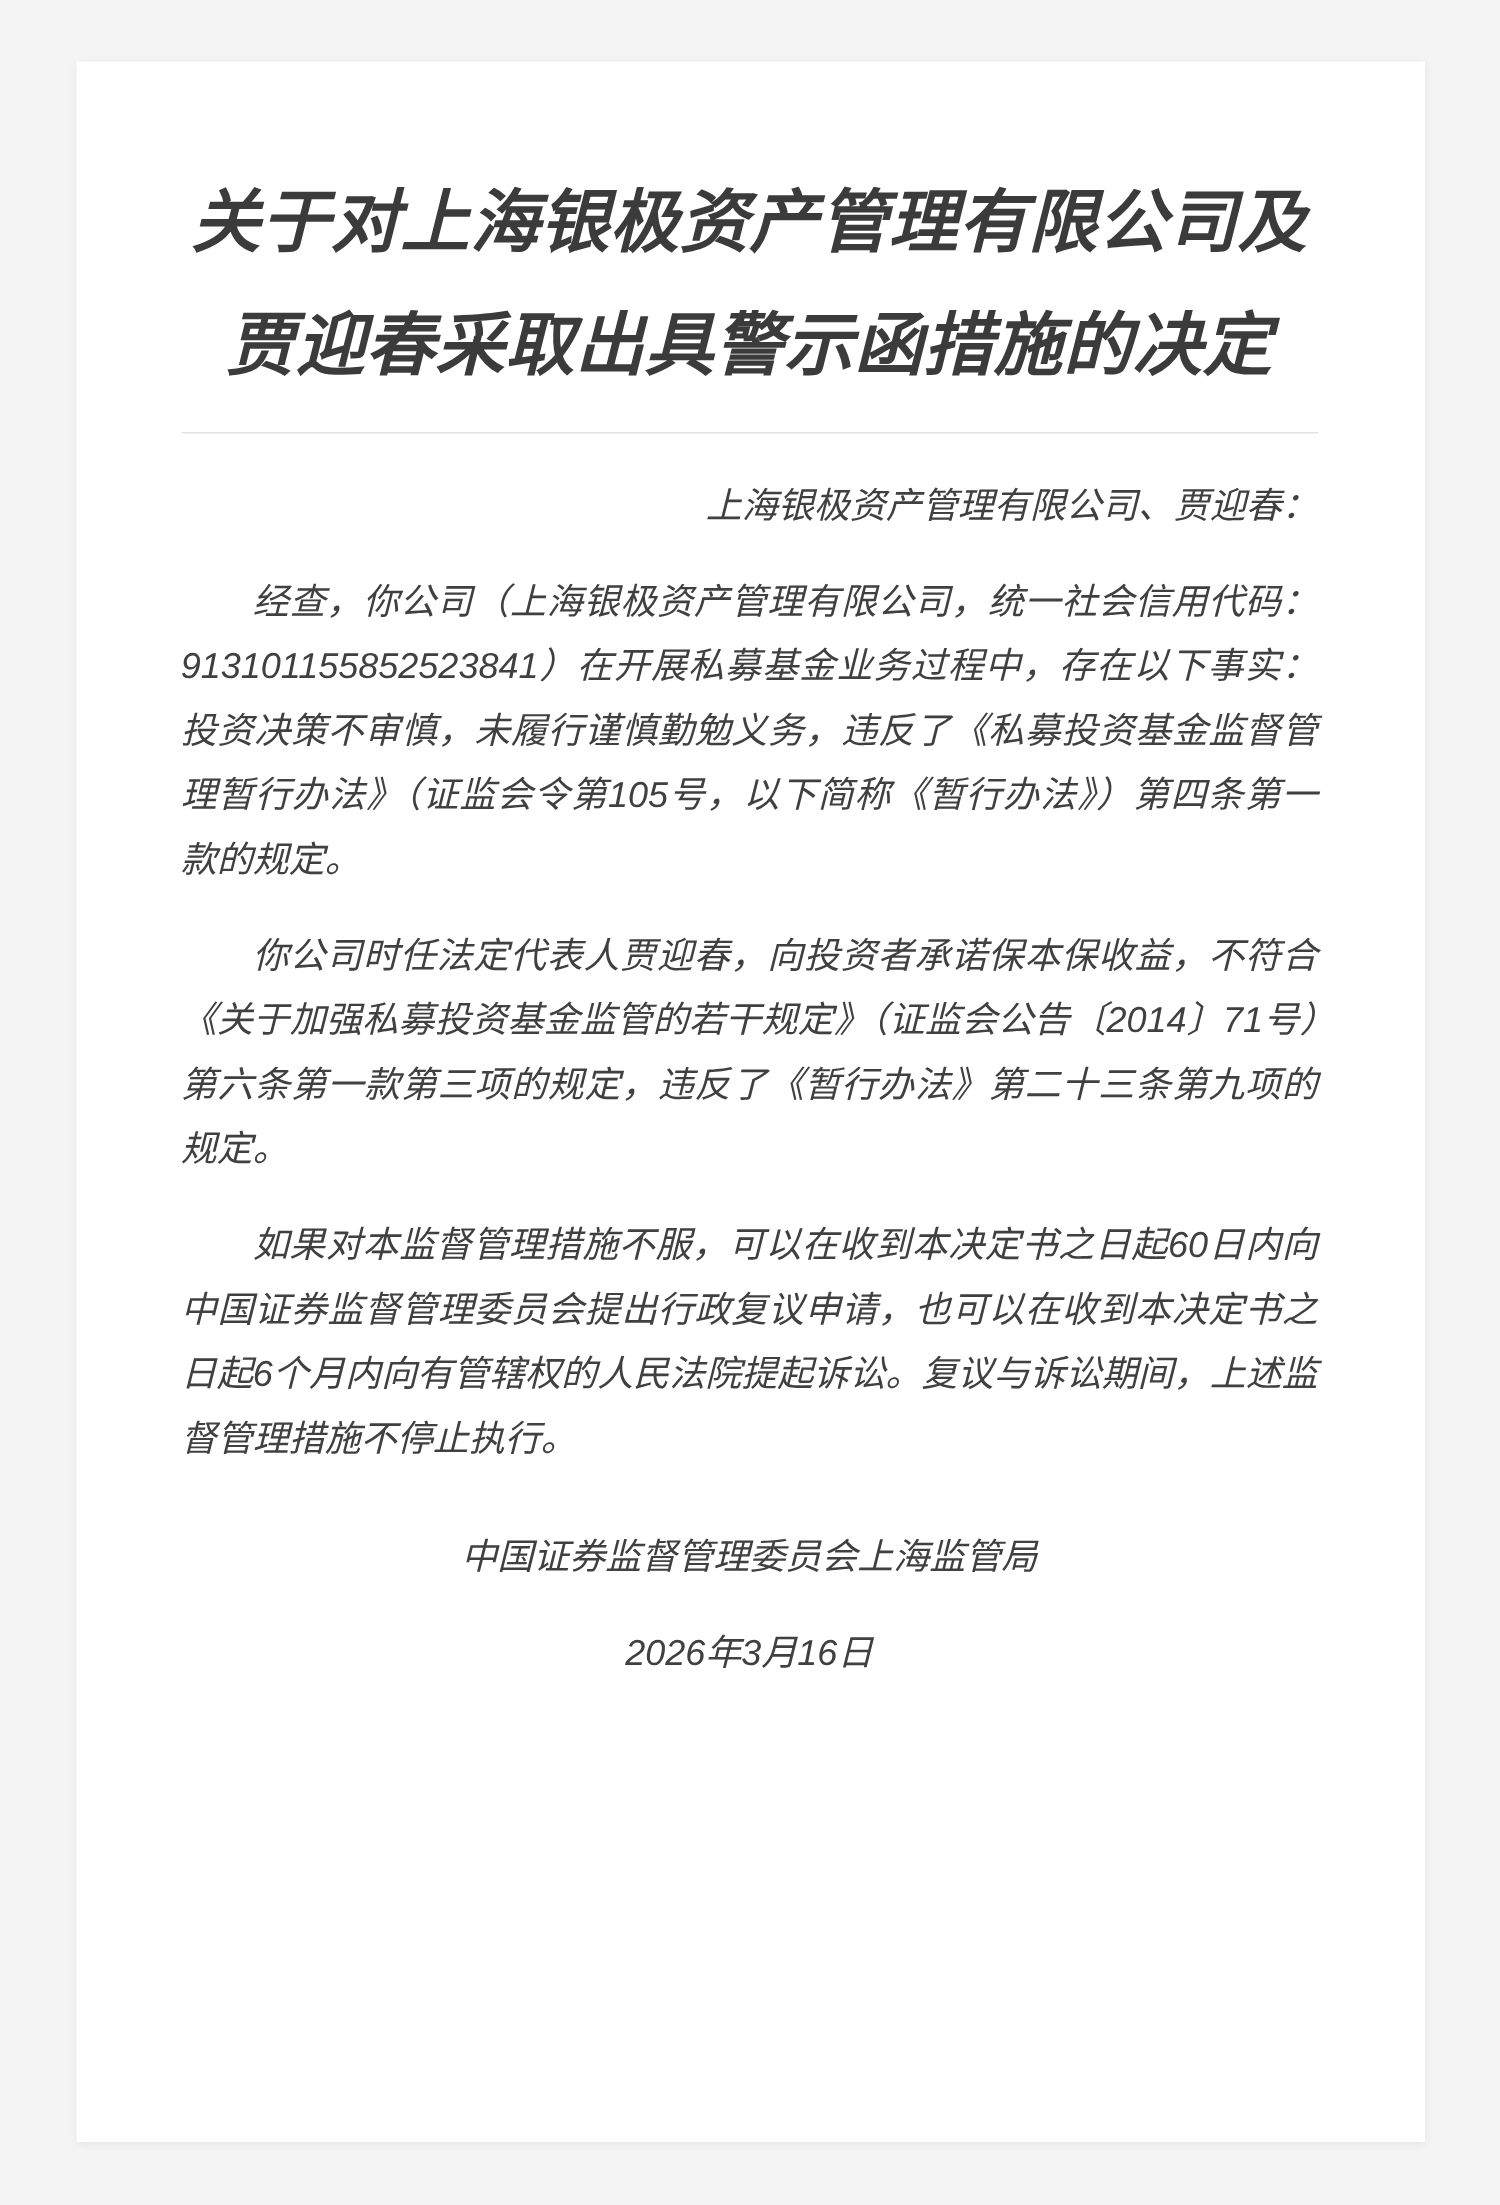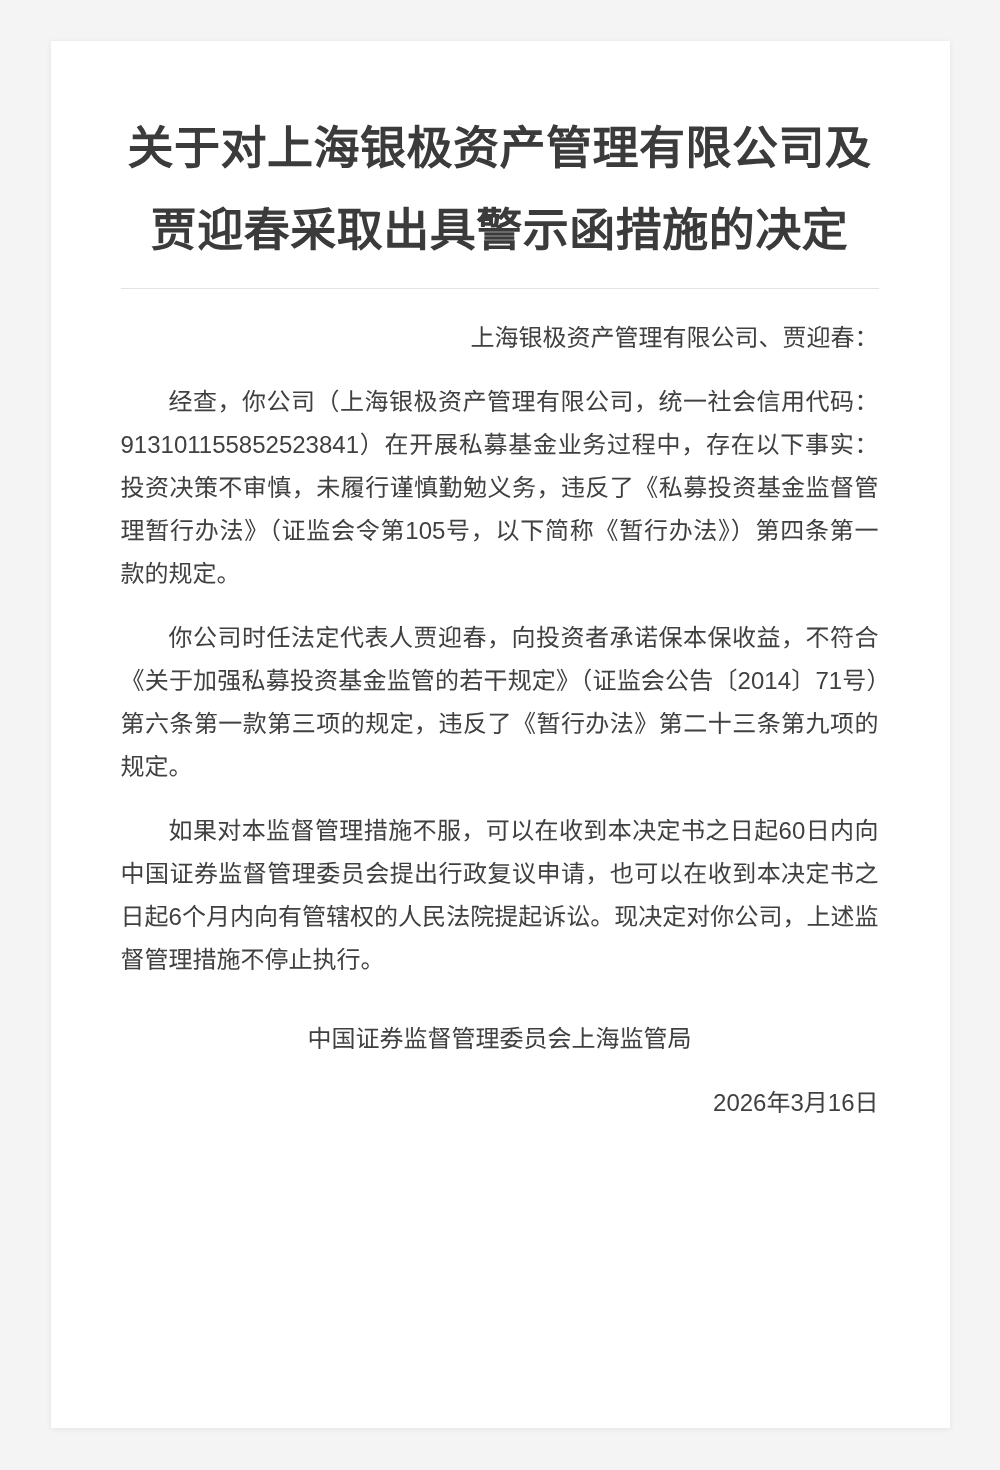--- a/index.html
+++ b/index.html
@@ -14,20 +14,21 @@
     font-family: "Liberation Sans", "DejaVu Sans", sans-serif;
     -webkit-font-smoothing: antialiased;
   }
   .card {
     width: 899px;
     min-height: 1387px;
     margin: 41px auto 34px auto;
     background: #ffffff;
     box-shadow: 0 1px 6px rgba(0,0,0,0.07);
     padding: 66px 71px 86px 70px;
+    font-style: italic;
   }
   .doc-title {
     margin: 0;
     font-size: 46px;
     line-height: 82px;
     font-weight: 700;
     letter-spacing: 0.5px;
     text-align: center;
     color: #3b3b3b;
   }
@@ -51,41 +52,41 @@
   .doc-body p.signature {
     margin-top: 36px;
     margin-bottom: 21px;
     text-indent: 0;
     text-align: center;
   }
   .doc-body p.issue-date {
     margin-top: 21px;
     margin-bottom: 0;
     text-indent: 0;
-    text-align: right;
+    text-align: center;
   }
 </style>
 </head>
 <body>
 
 <div class="card">
 
   <h1 class="doc-title">关于对上海银极资产管理有限公司及贾迎春采取出具警示函措施的决定</h1>
 
   <hr class="title-divider">
 
   <div class="doc-body">
 
     <p class="salutation">上海银极资产管理有限公司、贾迎春：</p>
 
     <p>经查，你公司（上海银极资产管理有限公司，统一社会信用代码：913101155852523841）在开展私募基金业务过程中，存在以下事实：投资决策不审慎，未履行谨慎勤勉义务，违反了《私募投资基金监督管理暂行办法》（证监会令第105号，以下简称《暂行办法》）第四条第一款的规定。</p>
 
     <p>你公司时任法定代表人贾迎春，向投资者承诺保本保收益，不符合《关于加强私募投资基金监管的若干规定》（证监会公告〔2014〕71号）第六条第一款第三项的规定，违反了《暂行办法》第二十三条第九项的规定。</p>
 
 
-    <p>如果对本监督管理措施不服，可以在收到本决定书之日起60日内向中国证券监督管理委员会提出行政复议申请，也可以在收到本决定书之日起6个月内向有管辖权的人民法院提起诉讼。现决定对你公司，上述监督管理措施不停止执行。</p>
+    <p>如果对本监督管理措施不服，可以在收到本决定书之日起60日内向中国证券监督管理委员会提出行政复议申请，也可以在收到本决定书之日起6个月内向有管辖权的人民法院提起诉讼。复议与诉讼期间，上述监督管理措施不停止执行。</p>
 
     <p class="signature">中国证券监督管理委员会上海监管局</p>
 
     <p class="issue-date">2026年3月16日</p>
 
   </div>
 </div>
 
 </body></html>

